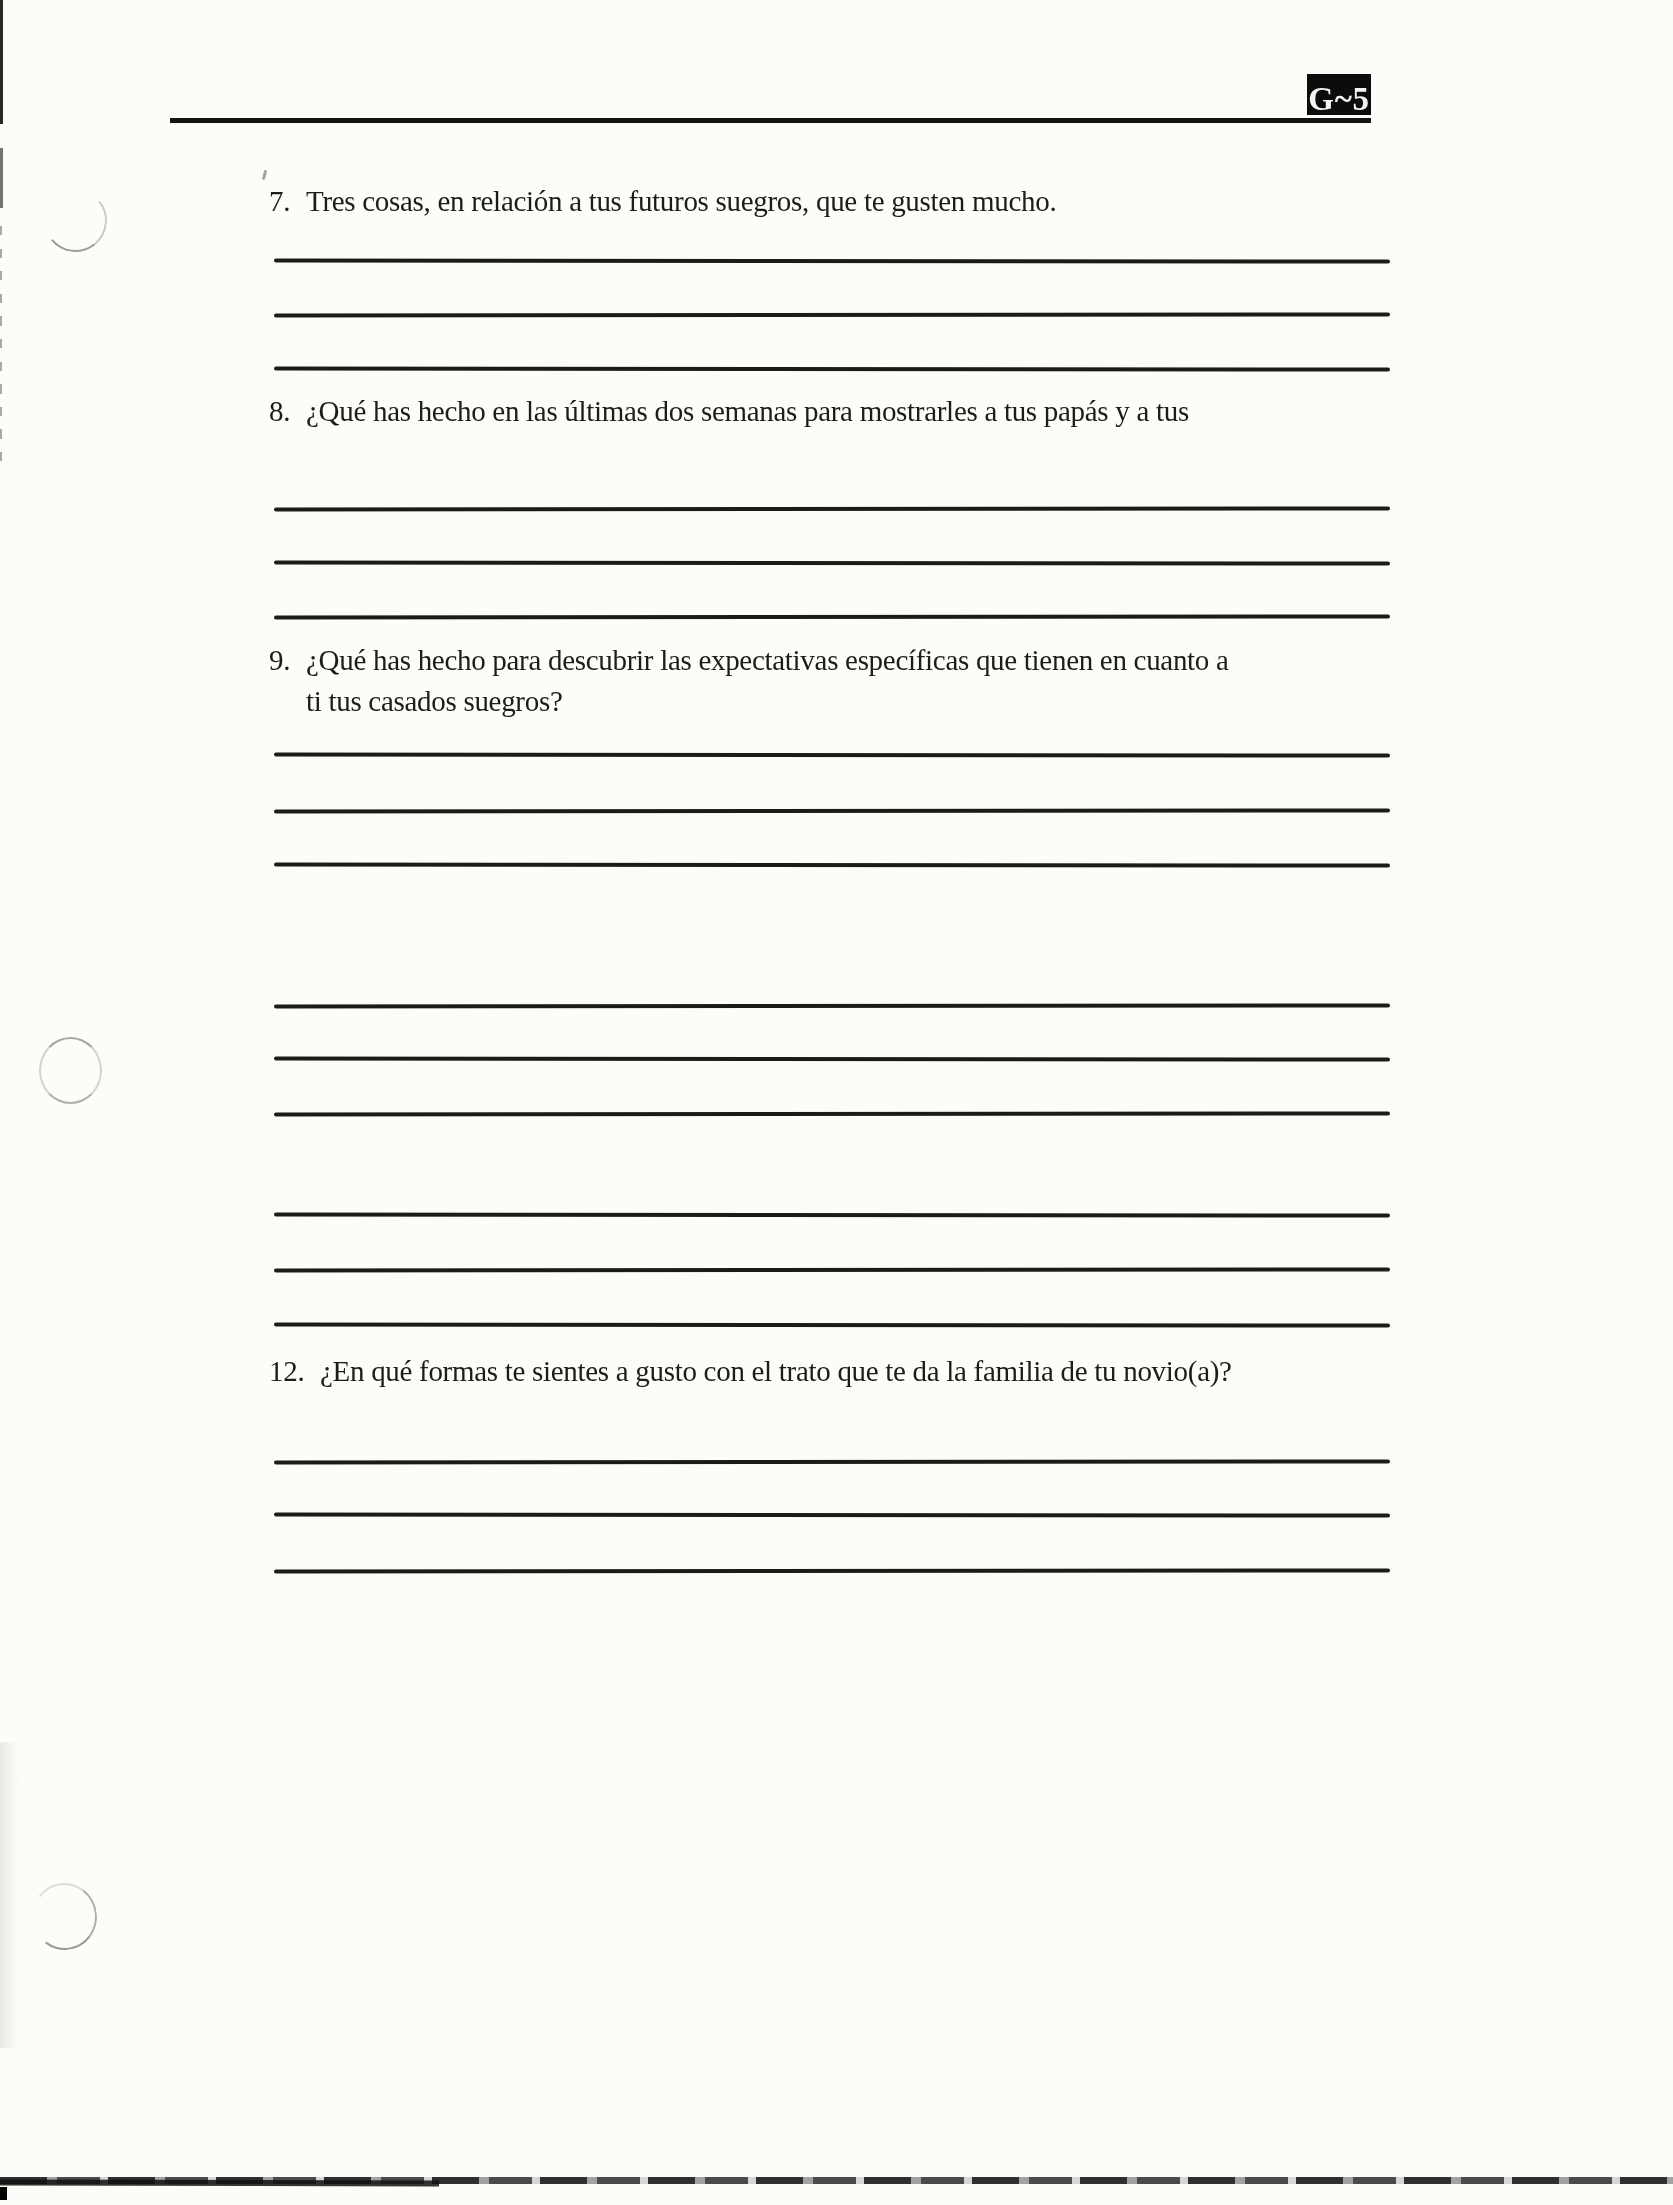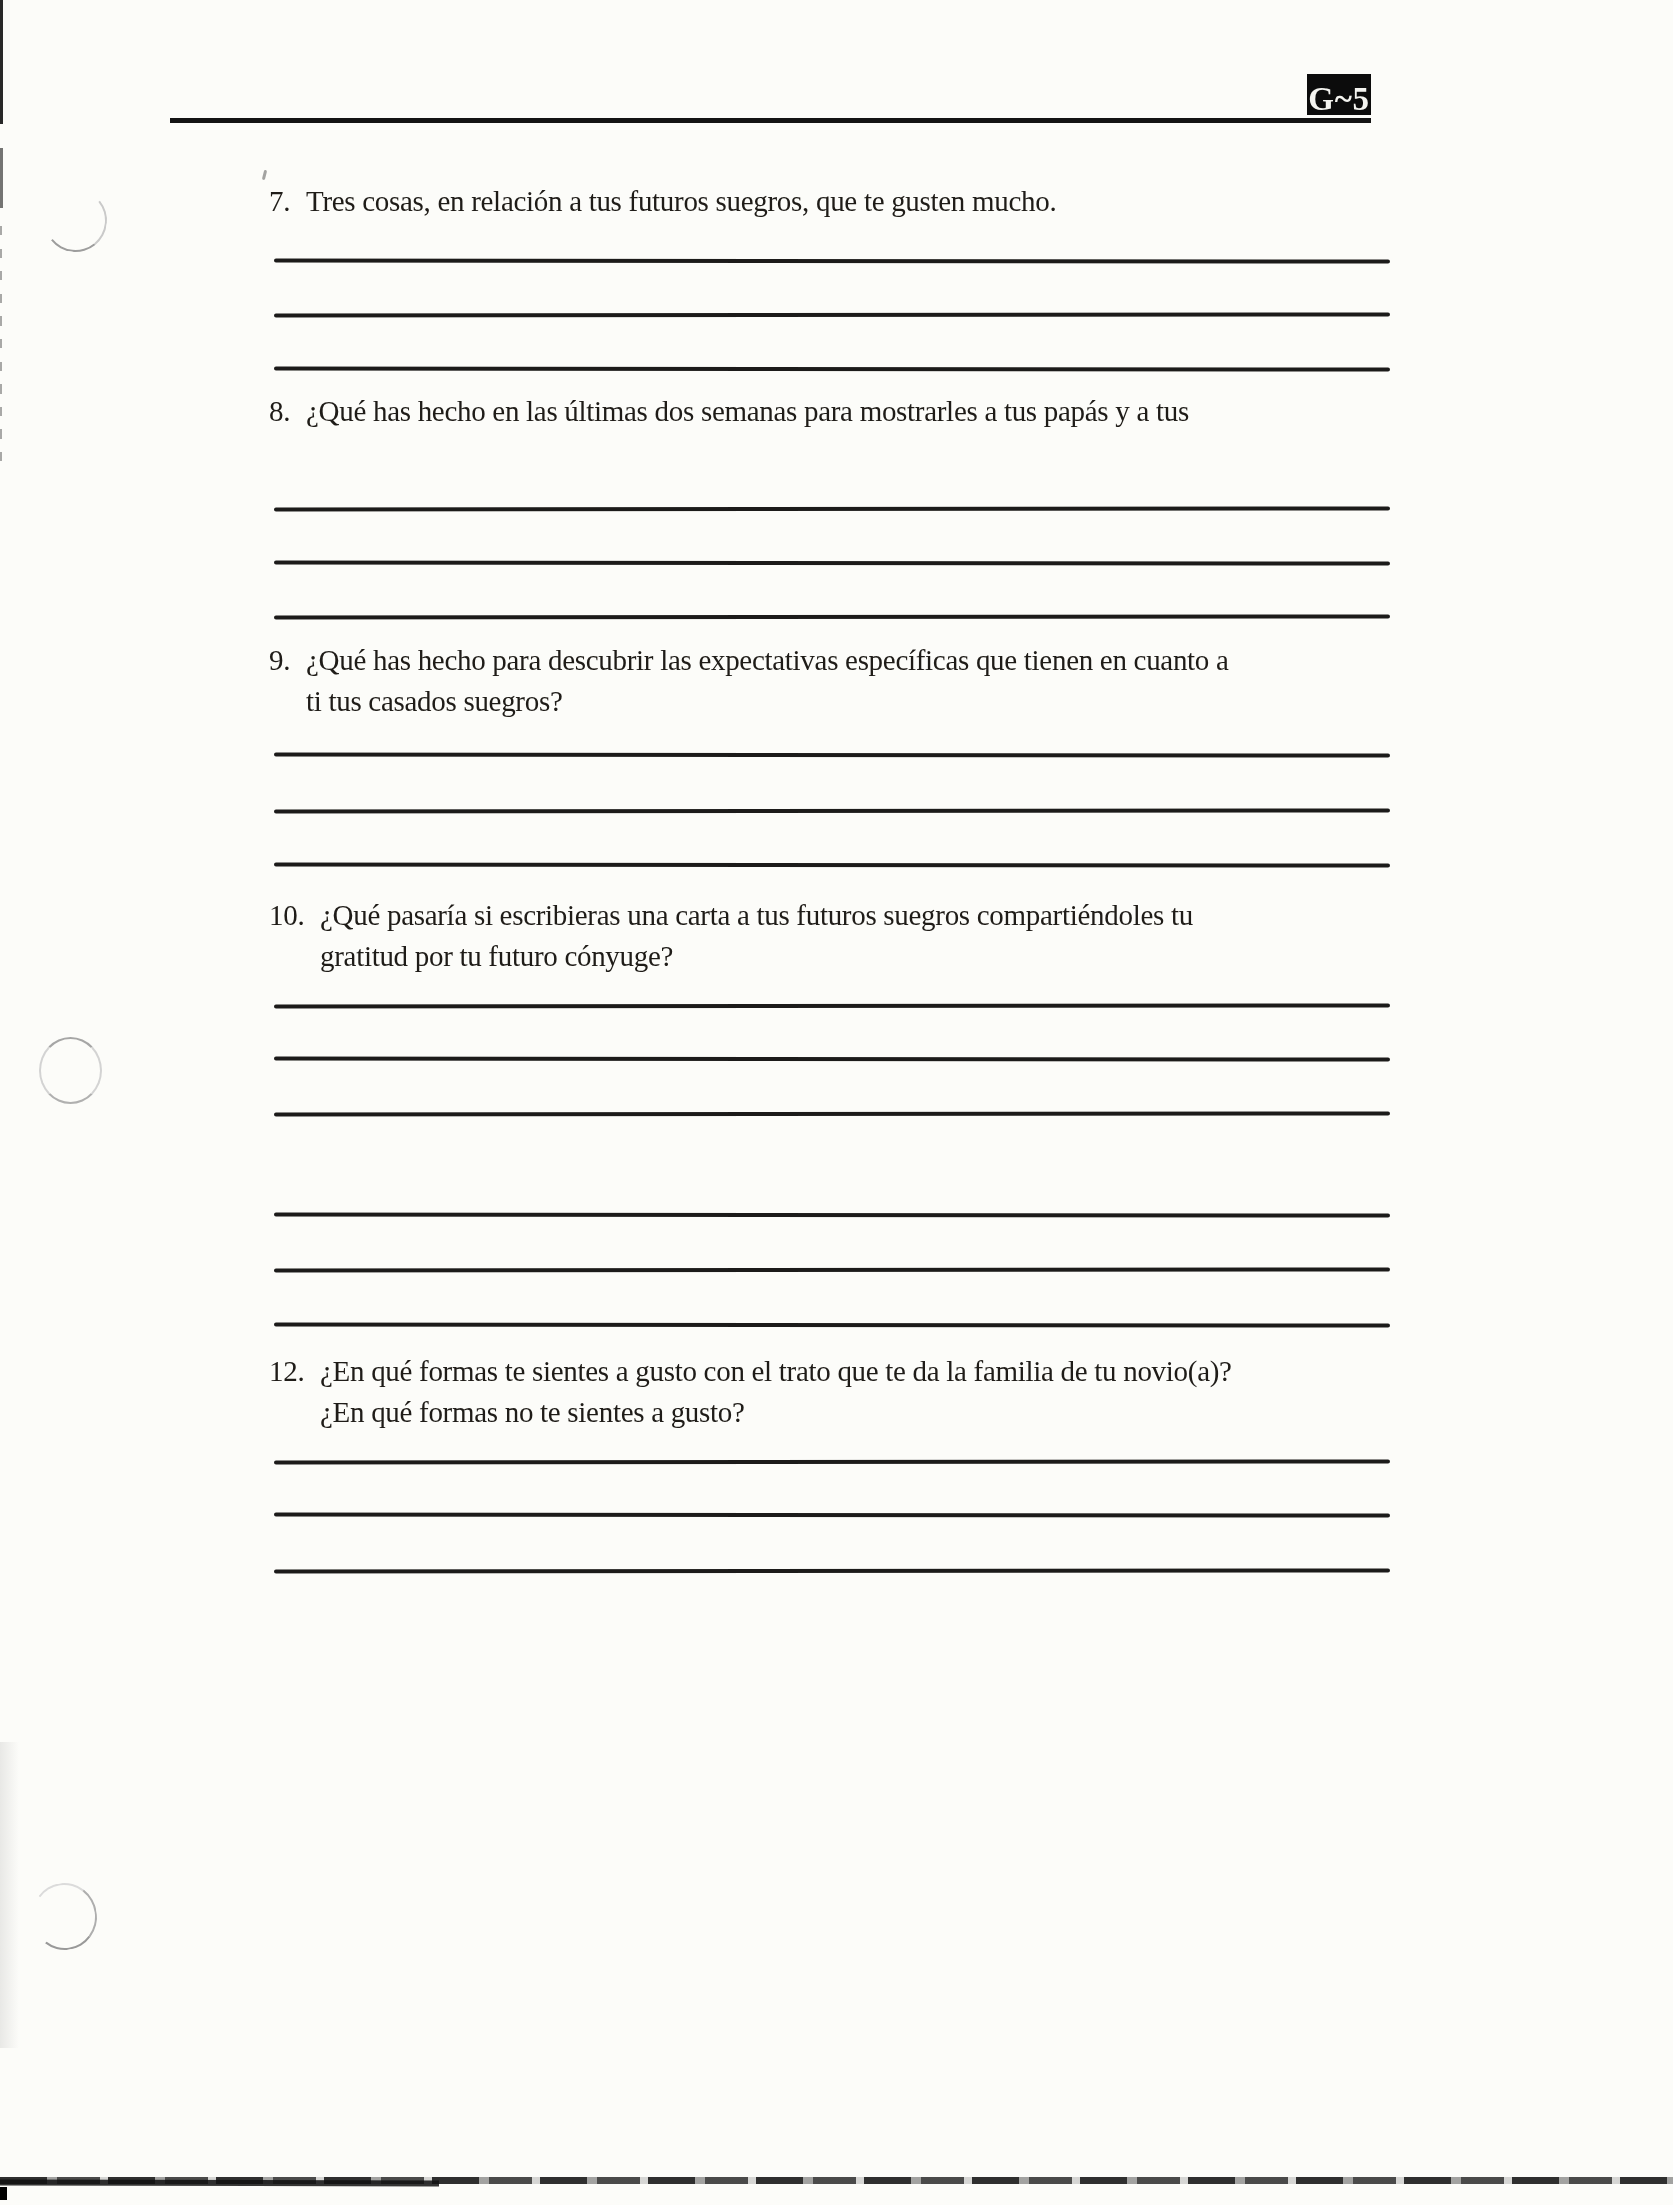--- a/index.html
+++ b/index.html
@@ -84,41 +84,33 @@
     <div class="q-row">
       <span class="q-num">9.</span>
       <span>¿Qué has hecho para descubrir las expectativas específicas que tienen en cuanto a</span>
     </div>
     <div class="q-cont">ti tus casados suegros?</div>
   </div>
   <div class="ans r1" style="top:753px"></div>
   <div class="ans r2" style="top:809px"></div>
   <div class="ans r1" style="top:863px"></div>
 
-  <div class="q g2" style="top:895px">
-    <div class="q-row">
-      <span class="q-num">10.</span>
-      <span>¿Qué pasaría si escribieras una carta a tus futuros suegros compartiéndoles tu</span>
-    </div>
-    <div class="q-cont">gratitud por tu futuro cónyuge?</div>
-  </div>
   <div class="ans r2" style="top:1004px"></div>
   <div class="ans r1" style="top:1057px"></div>
   <div class="ans r2" style="top:1112px"></div>
 
   <div class="ans r1" style="top:1213px"></div>
   <div class="ans r2" style="top:1268px"></div>
   <div class="ans r1" style="top:1323px"></div>
 
   <div class="q g2" style="top:1351px">
     <div class="q-row">
       <span class="q-num">12.</span>
       <span>¿En qué formas te sientes a gusto con el trato que te da la familia de tu novio(a)?</span>
     </div>
-    <div class="q-cont">¿En qué formas no te sientes a gusto?</div>
   </div>
   <div class="ans r2" style="top:1460px"></div>
   <div class="ans r1" style="top:1513px"></div>
   <div class="ans r2" style="top:1569px"></div>
 
   <div class="edge-strip-a"></div>
   <div class="edge-strip-b"></div>
   <div class="edge-strip-c"></div>
   <div class="edge-mottle"></div>
   <div class="hole hole-1"></div>

